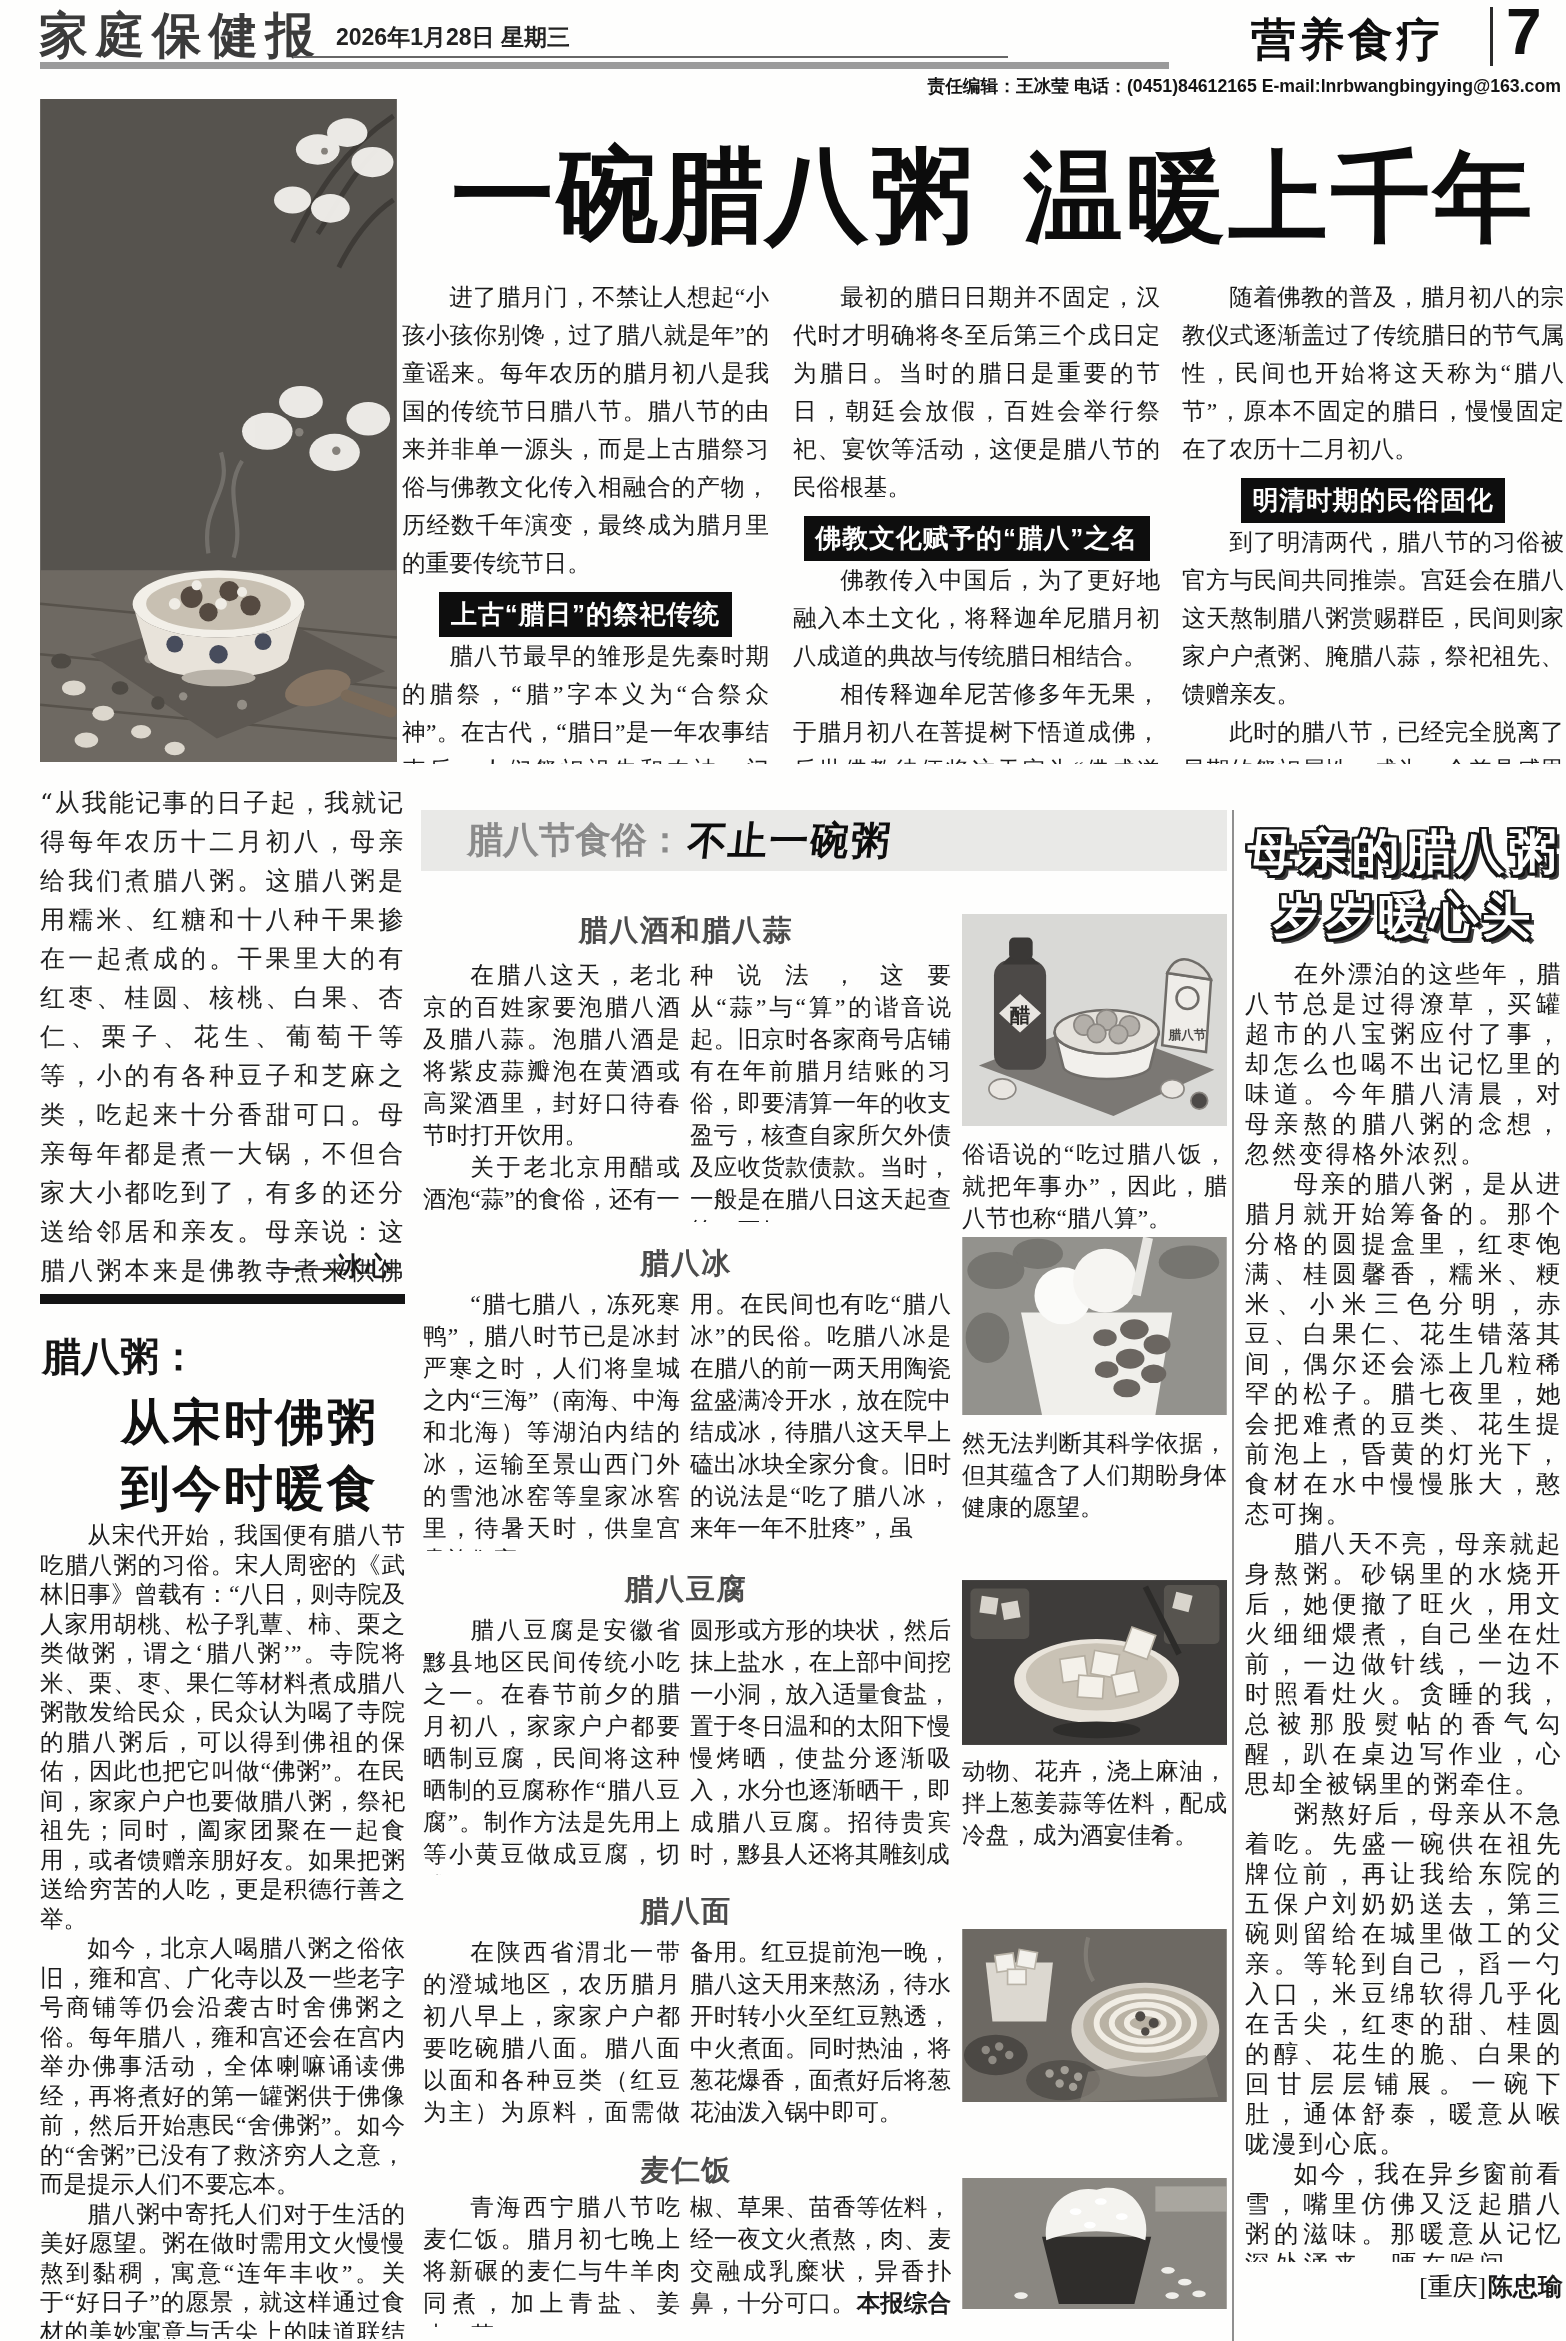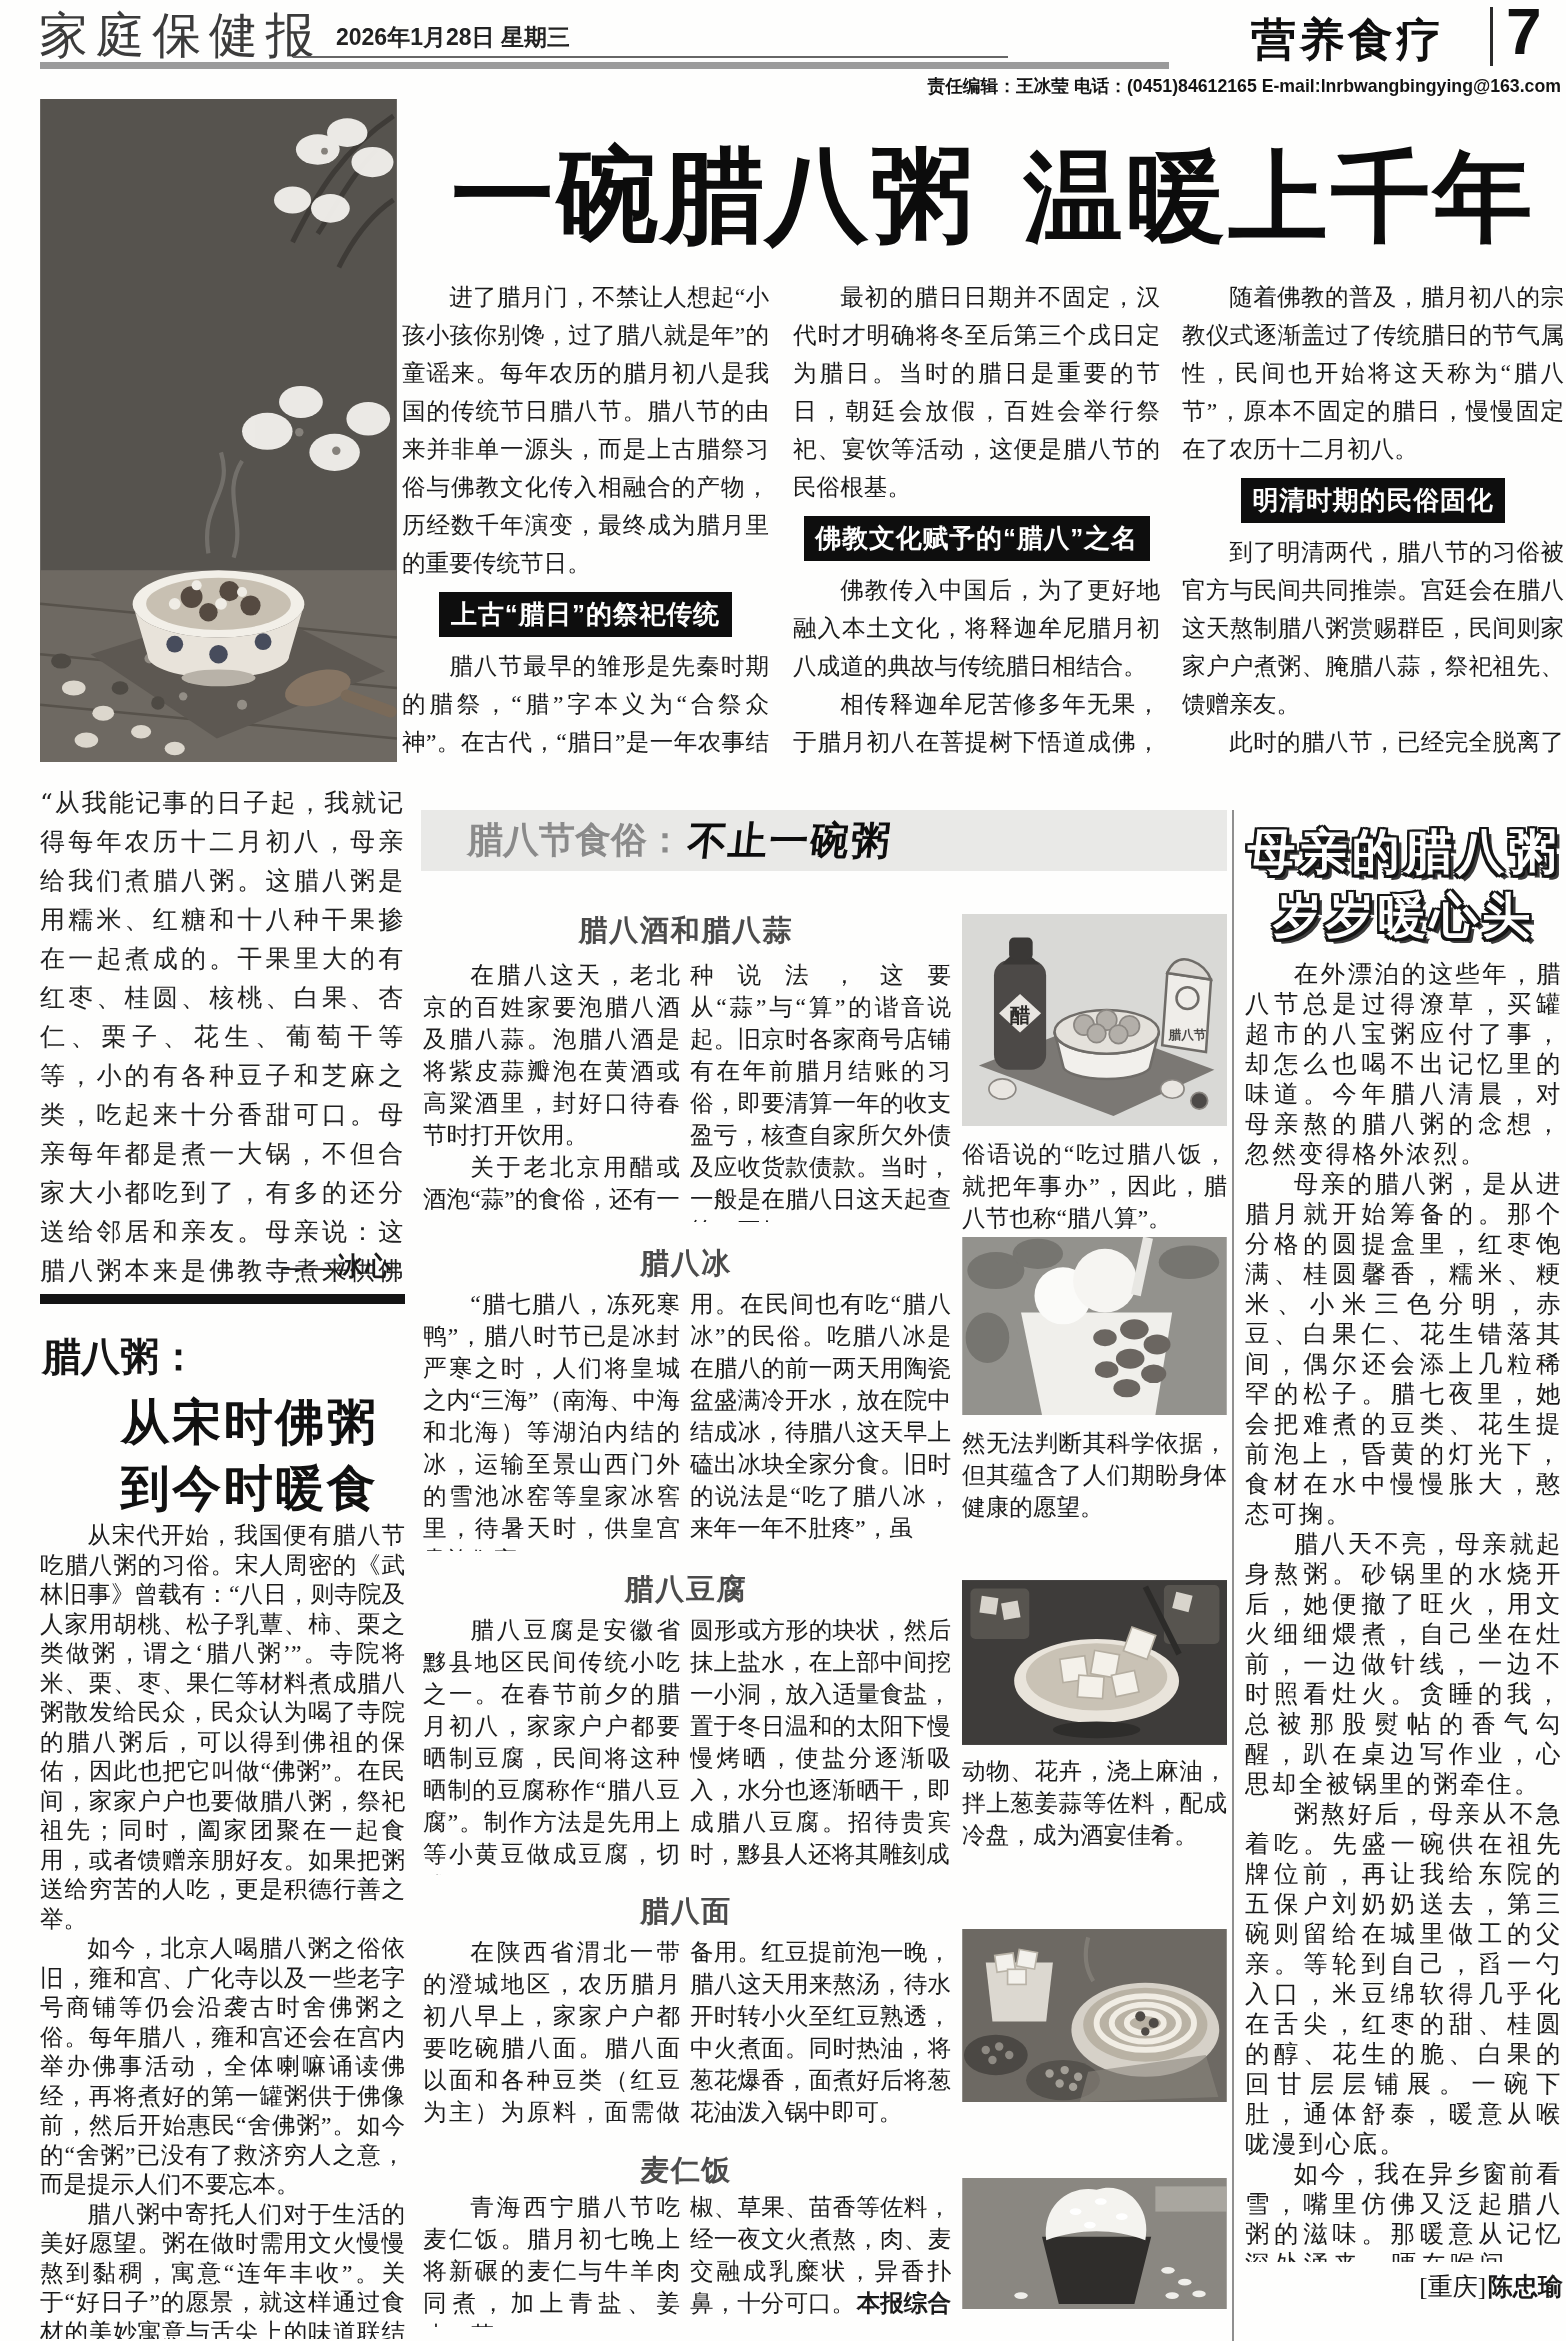--- a/index.html
+++ b/index.html
@@ -2,21 +2,21 @@
 <html style="font-size:13.5px"><head>
 <meta charset="utf-8">
 <style>
   html,body{margin:0;padding:0;background:#ffffff;}
   #page{position:relative;width:1566px;height:2342px;background:#fefefd;overflow:hidden;
         font-family:"Liberation Serif", serif;color:#1b1b1b;}
   [data-name]{box-sizing:border-box;}
 
   
   .paper-name{position:absolute;left:39px;top:3.4px;font-family:"Liberation Sans",sans-serif;
-      font-weight:400;font-size:49px;letter-spacing:7.6px;color:#3b3b3b;}
+      font-weight:700;font-size:49px;letter-spacing:7.6px;color:#3b3b3b;}
   .date-line{position:absolute;left:296px;top:22px;font-family:"Liberation Sans",sans-serif;
       font-weight:700;font-size:23px;color:#222;margin-left:40px;}
   .date-underline{position:absolute;left:293px;top:56px;width:715px;height:1.7px;background:#666;}
   .section-label{position:absolute;left:1251px;top:10px;font-family:"Liberation Serif",serif;
       font-weight:900;font-size:45px;color:#0f0f0f;letter-spacing:3.4px;}
   .header-vbar{position:absolute;left:1490px;top:6.7px;width:2.5px;height:59px;background:#2a2a2a;}
   .page-num{position:absolute;left:1506px;top:-5px;font-family:"Liberation Sans",sans-serif;
       font-weight:700;font-size:64px;color:#111;}
   .gray-rule{position:absolute;left:40px;top:62px;width:1129px;height:6.7px;background:#9b9b9b;}
   .editor-line{position:absolute;left:804px;top:74px;width:757px;text-align:right;
@@ -33,21 +33,21 @@
   .hero{position:absolute;left:40px;top:99px;width:357px;height:663px;}
 
   
   .topcol{position:absolute;top:278px;height:486px;overflow:hidden;
       font-size:23.6px;line-height:38px;text-align:justify;}
   #topcol1{left:402px;width:367px;}
   #topcol2{left:793px;width:367px;}
   #topcol3{left:1182px;width:382px;}
   .blk-p{margin:0;text-indent:2em;}
   .blk-cont{margin:0;text-indent:0;}
-  .blk-h{width:fit-content;margin:10px auto 10px auto;background:#0e0e0e;color:#fff;
+  .blk-h{width:fit-content;margin:10px auto 0 auto;background:#0e0e0e;color:#fff;
       font-family:"Liberation Sans",sans-serif;font-weight:700;font-size:26px;
       padding:2.5px 11.8px 4.2px 11.8px;text-indent:0;letter-spacing:0.8px;}
   .blk-credit{margin:0;margin-top:-32px;text-align:right;font-weight:700;
       font-family:"Liberation Sans",sans-serif;text-indent:0;}
 
   
   .quote-box{position:absolute;left:40px;top:783px;width:365px;height:509px;overflow:hidden;
       font-family:"DejaVu Serif",serif;font-size:25px;line-height:39px;letter-spacing:1.7px;
       color:#222;text-align:justify;}
   .quote-sig{position:absolute;left:40px;top:1249px;width:353px;text-align:right;

